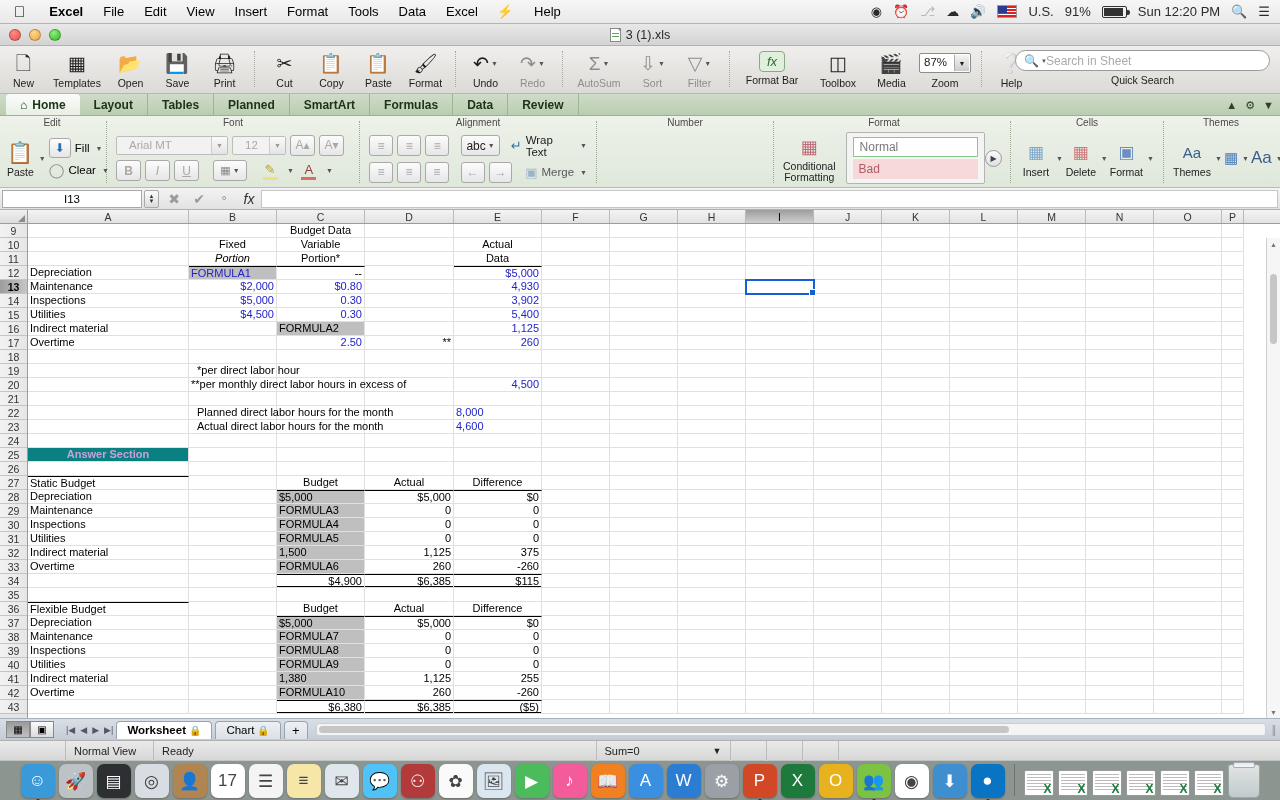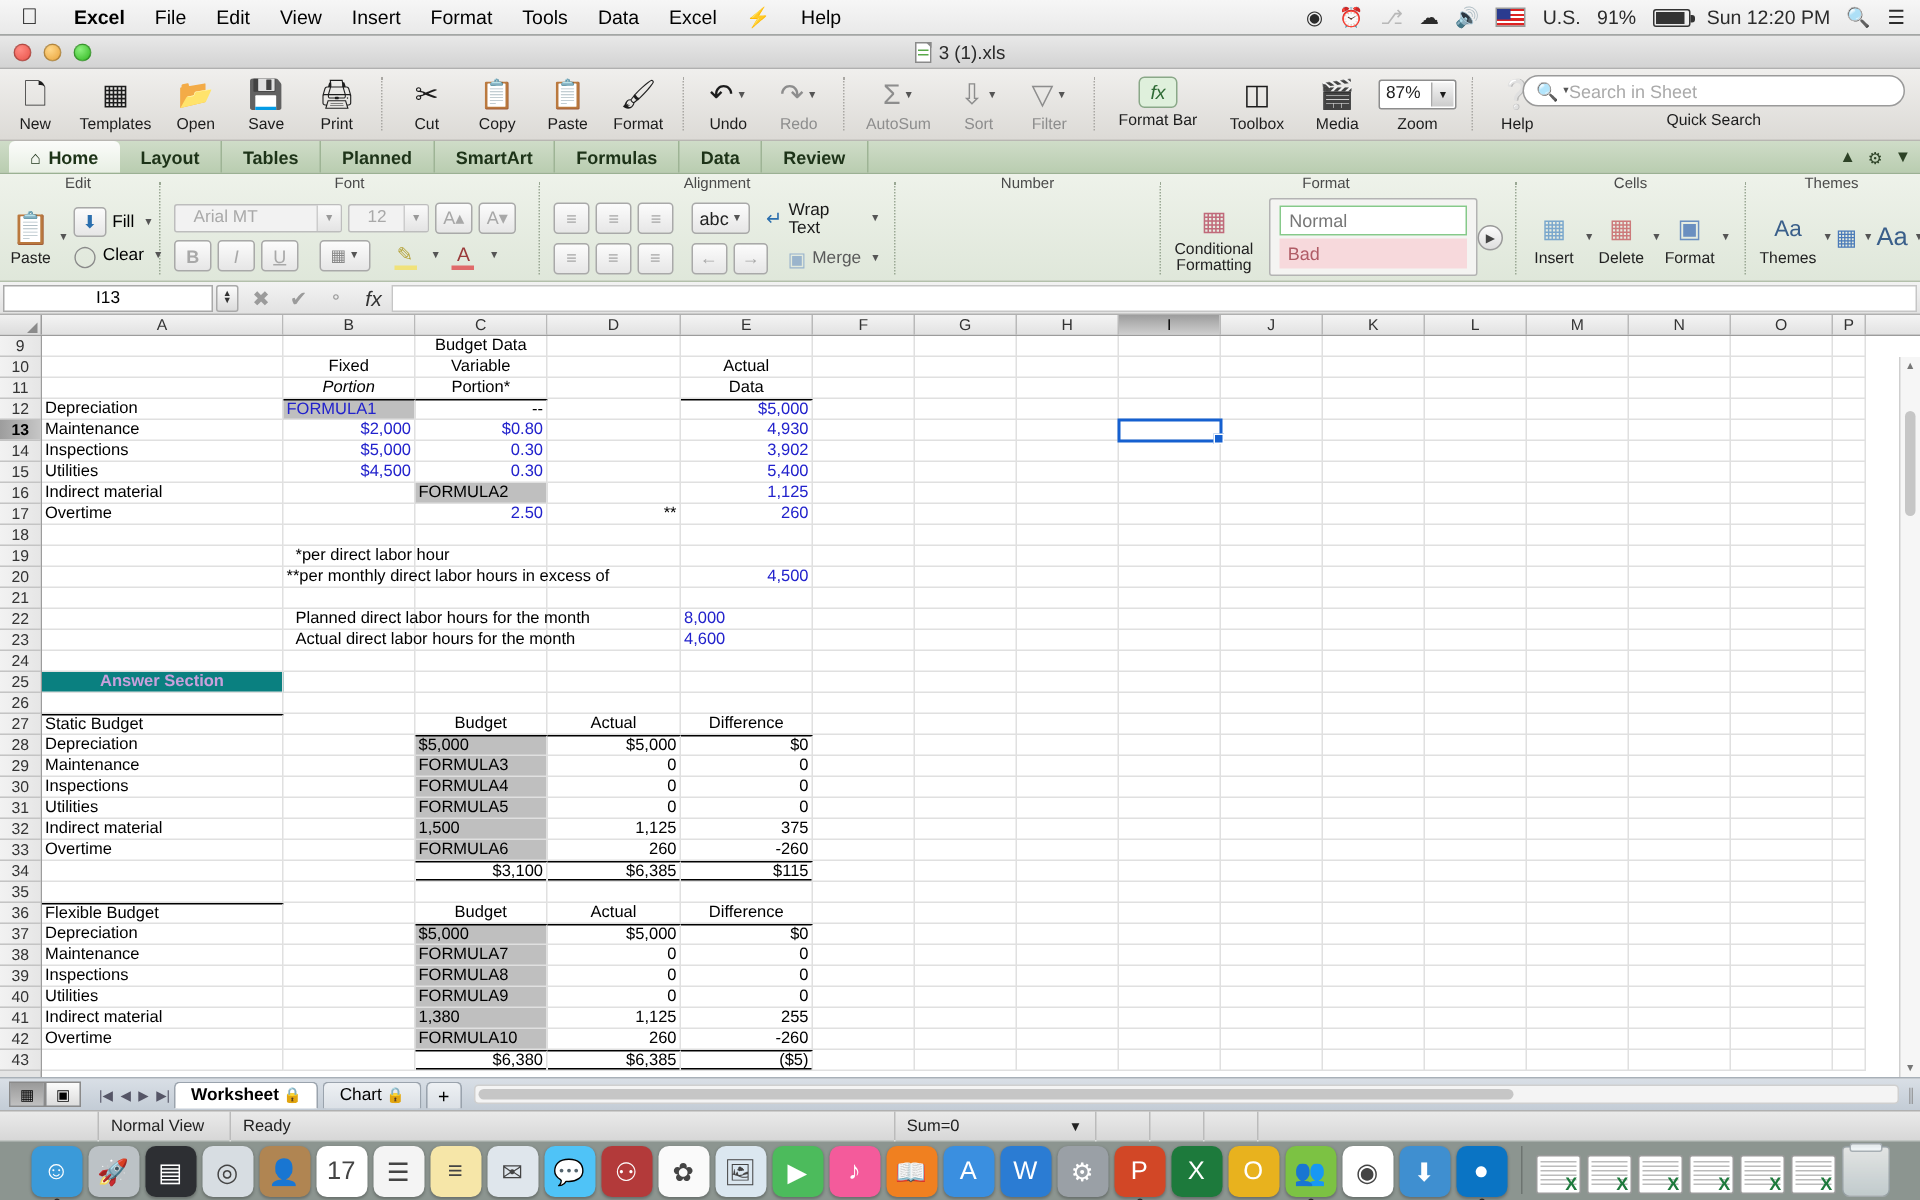--- a/index.html
+++ b/index.html
@@ -1121,21 +1121,21 @@
             <div class="gc" style="width: 68px;"></div>
             <div class="gc" style="width: 68px;"></div>
             <div class="gc" style="width: 68px;"></div>
             <div class="gc" style="width: 68px;"></div>
             <div class="gc" style="width: 68px;"></div>
             <div class="gc" style="width: 22px;"></div>
           </div>
           <div class="gridrow">
             <div class="gc" style="width: 161px;"></div>
             <div class="gc" style="width: 88px;"></div>
-            <div class="gc r btop bdbl" style="width: 88px;">$3,100</div>
+            <div class="gc r btop bdbl" style="width: 88px;">$4,900</div>
             <div class="gc r btop bdbl" style="width: 89px;">$6,385</div>
             <div class="gc r btop bdbl" style="width: 88px;">$115</div>
             <div class="gc" style="width: 68px;"></div>
             <div class="gc" style="width: 68px;"></div>
             <div class="gc" style="width: 68px;"></div>
             <div class="gc" style="width: 68px;"></div>
             <div class="gc" style="width: 68px;"></div>
             <div class="gc" style="width: 68px;"></div>
             <div class="gc" style="width: 68px;"></div>
             <div class="gc" style="width: 68px;"></div>

